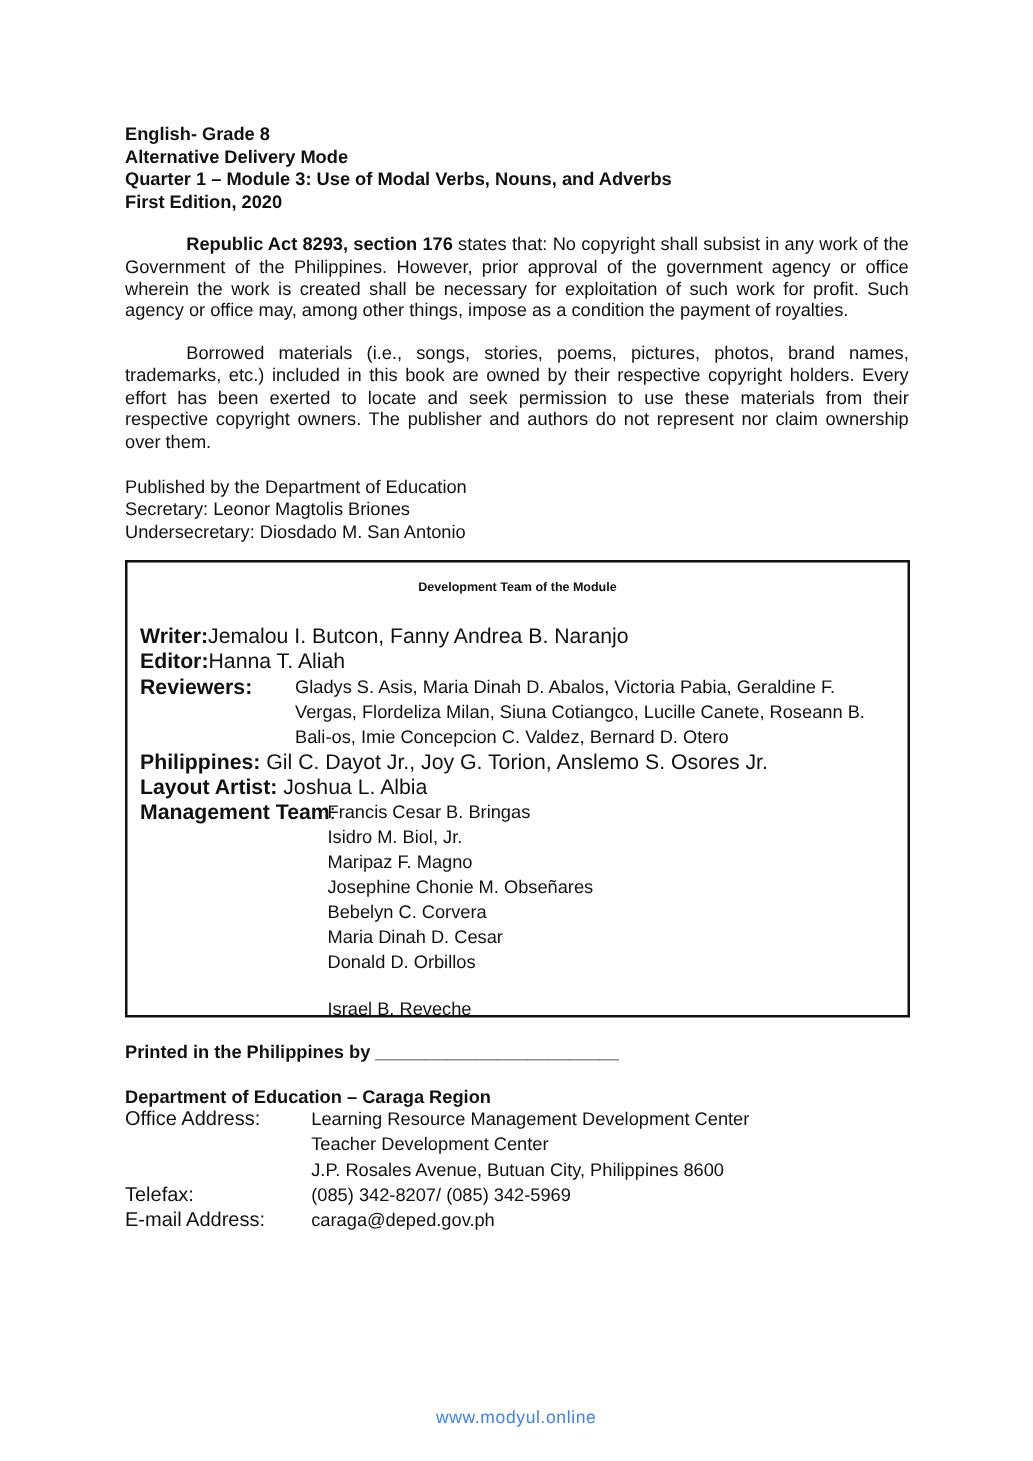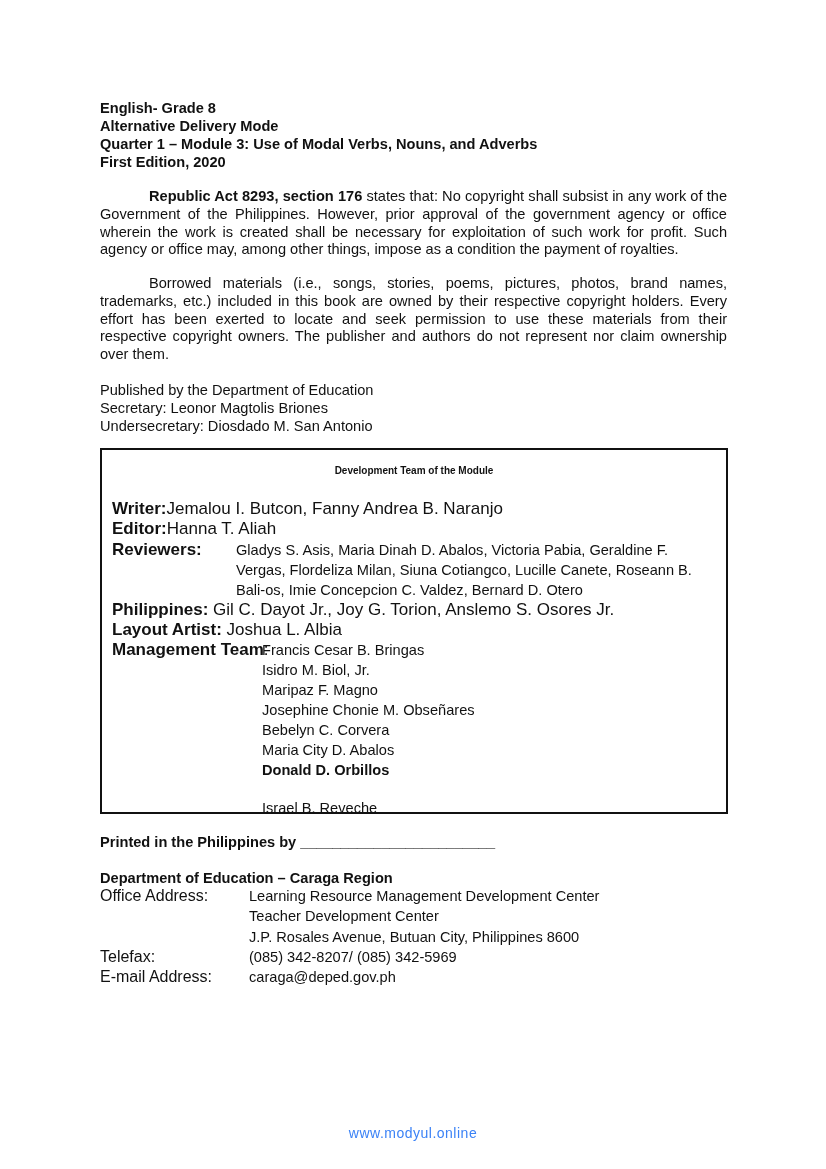--- a/index.html
+++ b/index.html
@@ -66,22 +66,22 @@
   </div>
 
   <div class="tline" style="top:191px;">
     <span class="bold">Management Team</span><span>:</span>
   </div>
   <div class="mgmt" style="top:191px;">Francis Cesar B. Bringas</div>
   <div class="mgmt" style="top:211px;">Isidro M. Biol, Jr.</div>
   <div class="mgmt" style="top:231px;">Maripaz F. Magno</div>
   <div class="mgmt" style="top:251px;">Josephine Chonie M. Obseñares</div>
   <div class="mgmt" style="top:271px;">Bebelyn C. Corvera</div>
-  <div class="mgmt" style="top:291px;">Maria City D. Abalos</div>
-  <div class="mgmt" style="top:311px;font-weight:bold;">Donald D. Orbillos</div>
+  <div class="mgmt" style="top:291px;">Maria Dinah D. Cesar</div>
+  <div class="mgmt" style="top:311px;">Donald D. Orbillos</div>
   <div class="mgmt" style="top:349px;">Israel B. Reveche</div>
 </div>
 
 <div class="line bold" style="top:833px;">Printed in the Philippines by ________________________</div>
 
 <div class="line bold" style="top:869px;">Department of Education – Caraga Region</div>
 <div class="lbl" style="top:887px;">Office Address:</div>
 <div class="val" style="top:887px;">Learning Resource Management Development Center</div>
 <div class="val" style="top:907px;">Teacher Development Center</div>
 <div class="val" style="top:928px;">J.P. Rosales Avenue, Butuan City, Philippines 8600</div>

